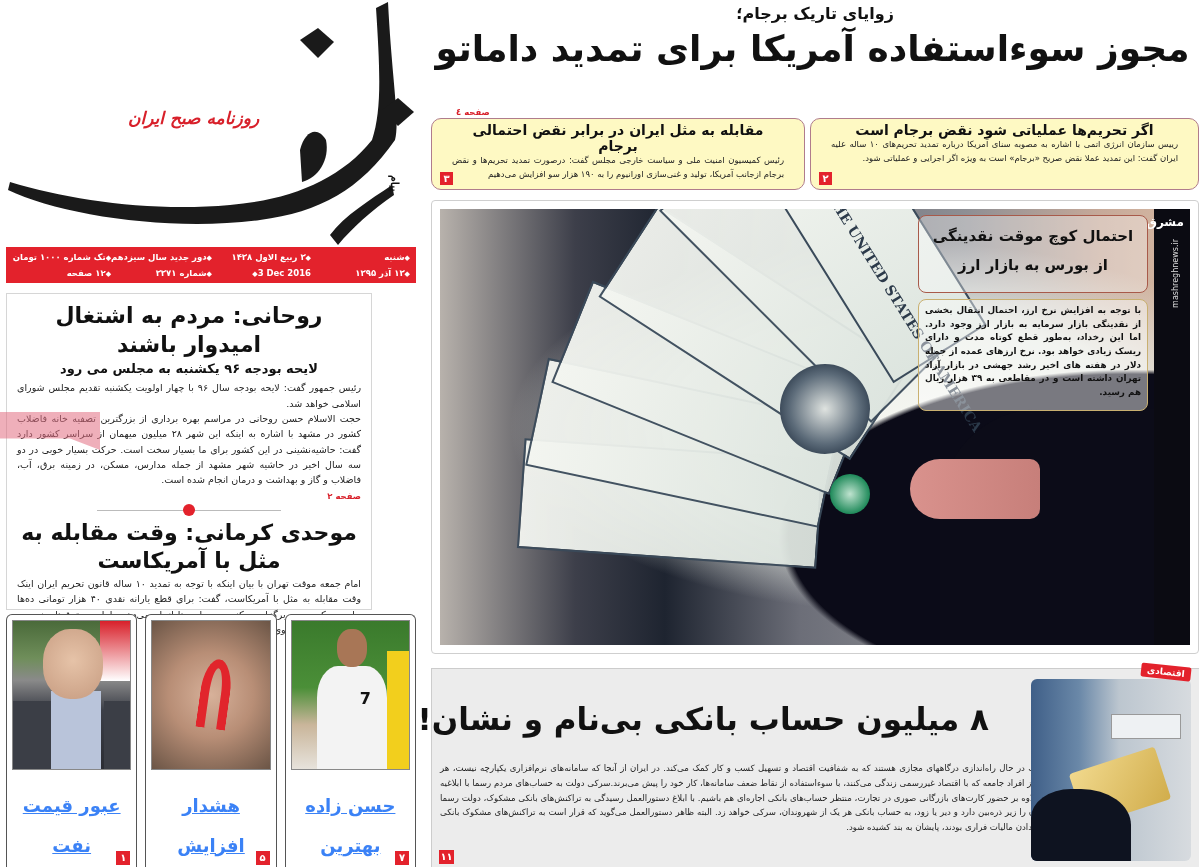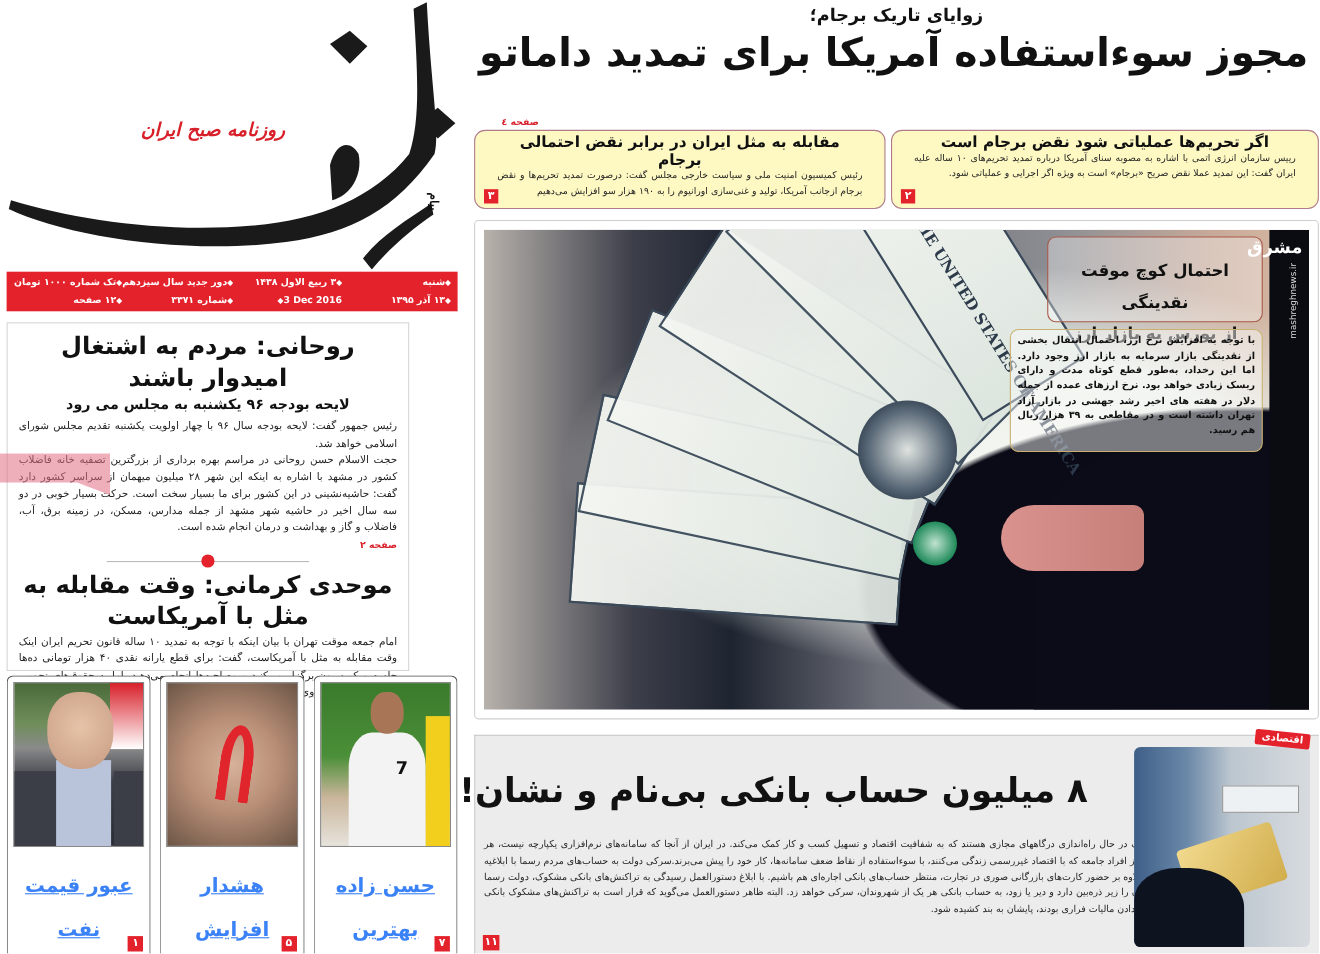--- a/index.html
+++ b/index.html
@@ -75,25 +75,25 @@
     .bill.b3 { left: 140px; top: 150px; transform: rotate(33deg); opacity: 0.95; }
     .bill.b4 { left: 110px; top: 180px; transform: rotate(22deg); opacity: 0.95; }
     .bill.b5 { left: 90px; top: 210px; transform: rotate(12deg); opacity: 0.95; }
     .bill.b6 { left: 80px; top: 250px; transform: rotate(4deg); opacity: 0.95; }
     .bill-text { position: absolute; left: 325px; top: 95px; transform: rotate(58deg); font-family: "DejaVu Serif", serif; font-weight: bold; color: #2c3a4a; font-size: 14px; direction: ltr; white-space: nowrap; }
     .portrait { position: absolute; left: 340px; top: 155px; width: 90px; height: 90px; border-radius: 50%; background: radial-gradient(circle, #dfe3e0 0%, #5c6b79 55%, #2c3a4a 80%); }
     .seal { position: absolute; left: 390px; top: 265px; width: 40px; height: 40px; border-radius: 50%; background: radial-gradient(circle, #bfe3cf, #1f8a5a 70%); }
     .glove { position: absolute; right: 0; top: 200px; width: 250px; height: 250px; background: #0c0c18; border-radius: 40% 0 0 0; }
     .thumb { position: absolute; left: 470px; top: 250px; width: 130px; height: 60px; background: linear-gradient(90deg, #d9928d, #c77f7a); border-radius: 30px 10px 10px 30px; }
 
-    .overlay-head { position: absolute; right: 42px; top: 6px; width: 196px; height: 78px; border: 1px solid #a85a4a; border-radius: 8px; background: rgba(255,255,255,0.35); text-align: center; padding: 16px 4px; }
+    .overlay-head { position: absolute; right: 42px; top: 6px; width: 230px; height: 78px; border: 1px solid #a85a4a; border-radius: 8px; background: rgba(255,255,255,0.35); text-align: center; padding: 6px 4px; }
     .overlay-head .l1, .overlay-head .l2 { font-weight: bold; font-size: 15px; color: #111; line-height: 1.9; }
     .overlay-para { position: absolute; right: 42px; top: 90px; width: 230px; height: 112px; border: 1px solid #c9b070; border-radius: 8px; background: rgba(255,255,255,0.45); padding: 4px 6px; font-size: 8.8px; font-weight: bold; line-height: 1.55; color: #111; text-align: justify; }
     .side-strip { position: absolute; right: 0; top: 0; width: 36px; height: 100%; background: #0b0b12; }
-    .brand-glyph { position: absolute; right: 6px; top: 6px; color: #fff; font-weight: bold; font-size: 16px; }
+    .brand-glyph { position: absolute; right: 6px; top: 6px; color: #fff; font-weight: bold; font-size: 12px; }
     .brand-url { position: absolute; right: 10px; top: 30px; color: #ddd; font-size: 8px; writing-mode: vertical-rl; transform: rotate(180deg); direction: ltr; }
 
     
     .econ { position: absolute; left: 431px; top: 668px; width: 768px; height: 199px; background: #ececec; border-top: 1px solid #ccc; border-left: 1px solid #ccc; }
     .econ .kick { position: absolute; right: 210px; top: 17px; width: 340px; text-align: center; font-weight: bold; font-size: 11.5px; color: #111; }
     .econ .head { position: absolute; right: 210px; top: 32px; width: 548px; text-align: center; font-weight: bold; font-size: 31px; color: #111; white-space: nowrap; }
     .econ .body { position: absolute; left: 8px; top: 92px; width: 748px; font-size: 8.6px; line-height: 1.72; color: #222; text-align: justify; }
     .econ .body .grp { color: #d8202a; font-weight: bold; }
     .econ .num { position: absolute; left: 7px; bottom: 3px; width: 15px; height: 14px; background: #e3222c; color: #fff; font-size: 10px; font-weight: bold; text-align: center; line-height: 14px; }
     .econ-photo { position: absolute; right: 8px; top: 10px; width: 160px; height: 182px; border-radius: 6px; overflow: hidden; background: linear-gradient(90deg, #3f5f88 0%, #6a88a8 30%, #bcc6cf 55%, #d7dbdf 100%); }

